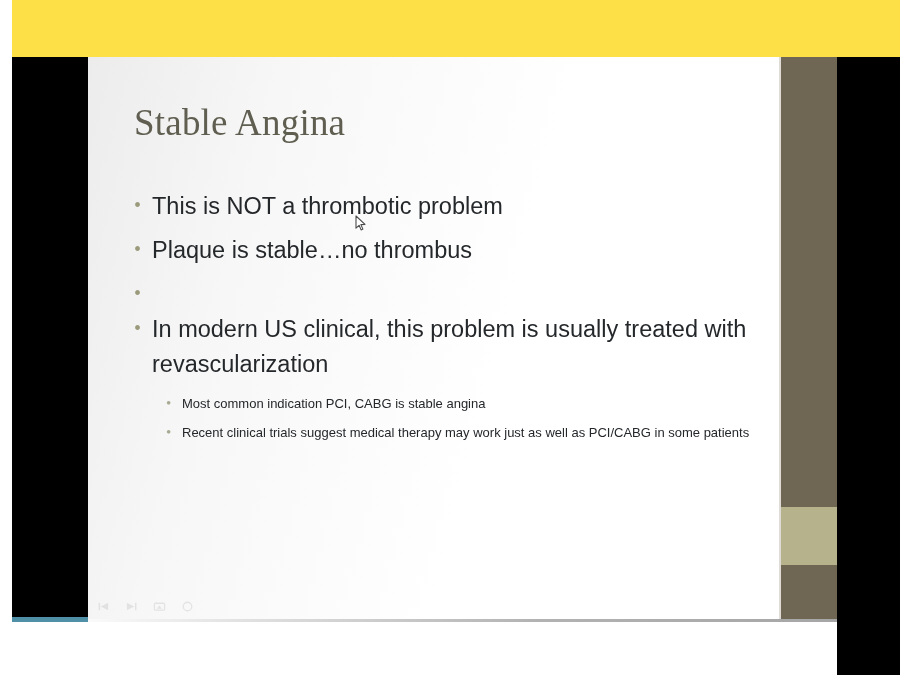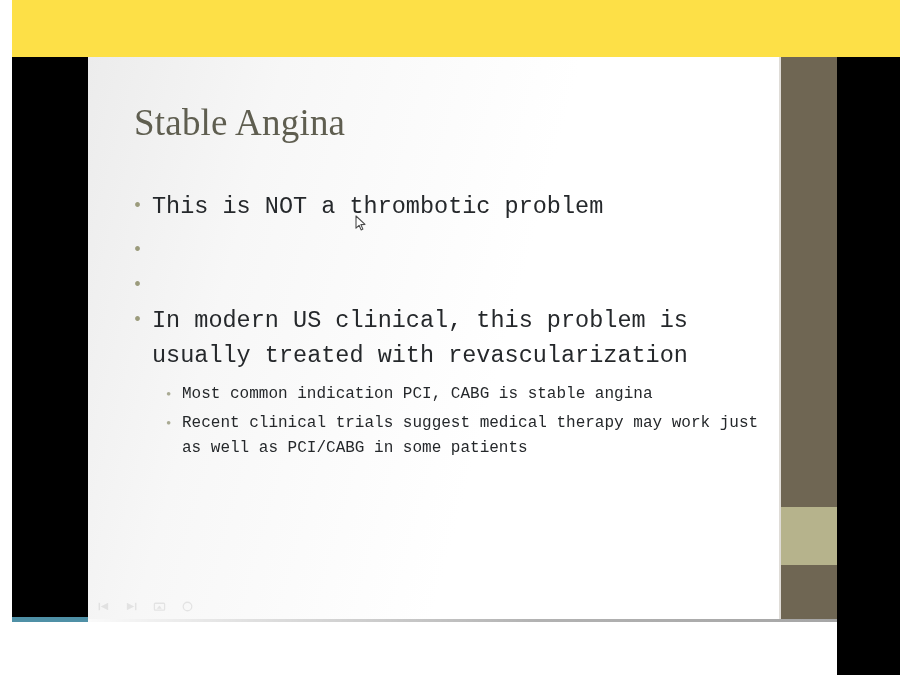--- a/index.html
+++ b/index.html
@@ -132,28 +132,28 @@
   }
   .lvl2 .bullet-dot {
     font-size: 15px;
     color: #a9aa93;
     padding-top: 5px;
     width: 16px;
   }
 
   .bullet-text {
     color: #25282b;
-    font-family: Liberation Mono, monospace;
+    font-family: Liberation Sans, sans-serif;
   }
   .lvl1 .bullet-text {
     font-size: 23.5px;
     line-height: 35px;
   }
   .lvl2 .bullet-text {
-    font-size: 16px;
+    font-size: 13px;
     line-height: 25px;
   }
 
   
   #playback-bar {
     position: absolute;
     left: 8px;
     bottom: 6px;
     display: flex;
     align-items: center;
@@ -202,20 +202,21 @@
 
       <div id="bullet-list">
 
         <div class="bullet-row lvl1">
           <span class="bullet-dot">•</span>
           <span class="bullet-text">This is NOT a thrombotic problem</span>
         </div>
 
         <div class="bullet-row lvl1">
           <span class="bullet-dot">•</span>
+          <span class="bullet-text">Plaque is stable…no thrombus</span>
         </div>
 
         <div class="bullet-row lvl1">
           <span class="bullet-dot">•</span>
         </div>
 
         <div class="bullet-row lvl1">
           <span class="bullet-dot">•</span>
           <span class="bullet-text">In modern US clinical, this problem is usually treated with revascularization</span>
         </div>

